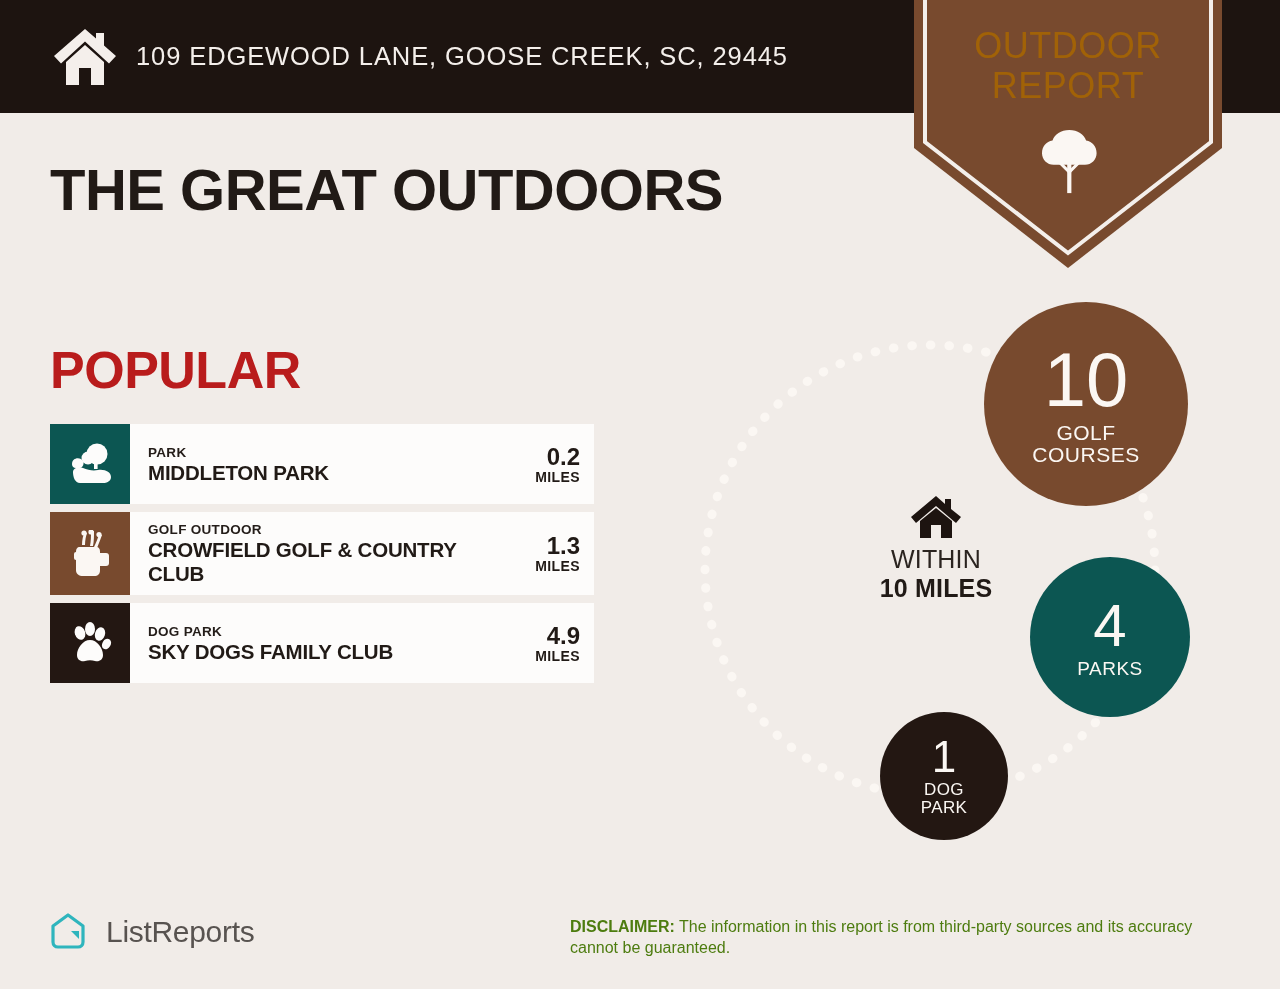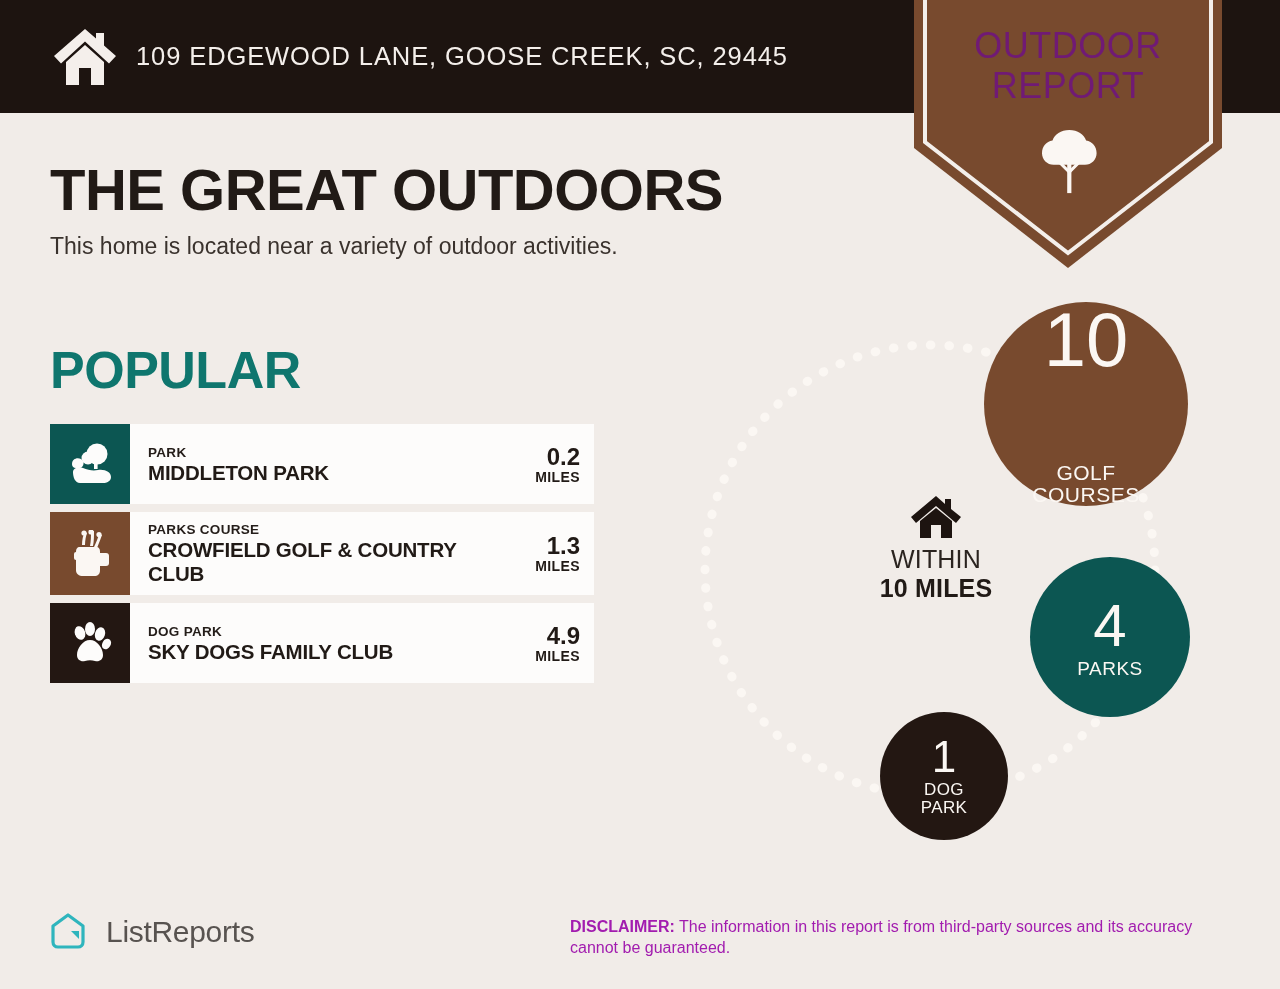--- a/index.html
+++ b/index.html
@@ -25,40 +25,40 @@
     letter-spacing: 0.9px;
     font-weight: 400;
     white-space: nowrap;
   }
 
   
   .badge { position: absolute; left: 914px; top: 0; width: 308px; height: 270px; }
   .badge svg { display: block; }
   .badge-text {
     position: absolute; left: 0; top: 26px; width: 308px;
-    text-align: center; color: #701a75;
+    text-align: center; color: #a16207;
     font-size: 36px; line-height: 40px; letter-spacing: 0.5px;
   }
   .badge-text .l2 { font-weight: normal; }
 
   
   .headline {
     position: absolute; left: 50px; top: 157px;
     font-size: 58px; font-weight: bold; color: #211a16;
     letter-spacing: -0.5px; line-height: 66px;
   }
   .subhead {
     position: absolute; left: 50px; top: 233px;
     font-size: 23px; color: #3a322d; font-weight: 400;
   }
 
   
   .popular-title {
     position: absolute; left: 50px; top: 340px;
-    font-size: 52px; font-weight: bold; color: #0f766e; letter-spacing: -0.5px;
+    font-size: 52px; font-weight: bold; color: #b91c1c; letter-spacing: -0.5px;
   }
   .poi-list { position: absolute; left: 50px; top: 424px; width: 544px; }
   .poi-row {
     display: flex; align-items: stretch; background: #fdfcfb;
     margin-bottom: 8px; min-height: 80px;
   }
   .poi-icon-box {
     width: 80px; min-width: 80px;
     display: flex; align-items: center; justify-content: center;
   }
@@ -84,21 +84,21 @@
   .diagram { position: absolute; left: 640px; top: 280px; width: 600px; height: 580px; }
   .dots-svg { position: absolute; left: 0; top: 0; }
   .stat-circle {
     position: absolute; border-radius: 50%;
     display: flex; flex-direction: column; align-items: center; justify-content: center;
     text-align: center; color: #fbf7f3;
   }
   .stat-num { font-weight: 400; line-height: 1; }
   .stat-label { font-weight: 400; line-height: 1.05; }
 
-  #circle-golf { left: 344px; top: 22px; width: 204px; height: 204px; background: #784a2e; justify-content: space-between; }
+  #circle-golf { left: 344px; top: 22px; width: 204px; height: 204px; background: #784a2e; }
   #circle-golf .stat-num { font-size: 76px; margin-bottom: 4px; }
   #circle-golf .stat-label { font-size: 21px; letter-spacing: 0.5px; }
 
   #circle-parks { left: 390px; top: 277px; width: 160px; height: 160px; background: #0c5652; }
   #circle-parks .stat-num { font-size: 60px; margin-bottom: 3px; }
   #circle-parks .stat-label { font-size: 19px; letter-spacing: 0.5px; }
 
   #circle-dog { left: 240px; top: 432px; width: 128px; height: 128px; background: #231712; }
   #circle-dog .stat-num { font-size: 44px; margin-bottom: 2px; }
   #circle-dog .stat-label { font-size: 17px; letter-spacing: 0.4px; }
@@ -111,21 +111,21 @@
   .center-miles { font-size: 25px; color: #211a16; font-weight: bold; line-height: 29px; letter-spacing: 0.2px; }
 
   
   .footer-logo { position: absolute; left: 50px; top: 912px; display: flex; align-items: center; }
   .footer-logo svg { display: block; }
   .footer-logo-text {
     margin-left: 20px; font-size: 30px; color: #585350; letter-spacing: -0.3px;
   }
   .disclaimer {
     position: absolute; left: 570px; top: 916px; width: 660px;
-    font-size: 16px; line-height: 21px; color: #a21caf;
+    font-size: 16px; line-height: 21px; color: #4d7c0f;
   }
   .disclaimer b { font-weight: bold; }
 </style>
 </head>
 <body>
 
 <div class="page">
 
   <div class="header-bar">
     <svg class="header-home-icon" viewBox="0 0 66 60">
@@ -145,21 +145,20 @@
         <path d="M26 44 L16 34 L18 32 L27 41 Z M26 44 L36 34 L34 32 L25 41 Z" fill="#fbf7f3"></path>
       </g>
     </svg>
     <div class="badge-text">
       <div class="l1">OUTDOOR</div>
       <div class="l2">REPORT</div>
     </div>
   </div>
 
   <div class="headline">THE GREAT OUTDOORS</div>
-  <div class="subhead">This home is located near a variety of outdoor activities.</div>
 
   <div class="popular-title">POPULAR</div>
 
   <div class="poi-list">
 
     <div class="poi-row">
       <div class="poi-icon-box" style="background:#0c5652">
         <svg width="46" height="44" viewBox="0 0 46 44">
           <circle cx="30" cy="12" r="10.5" fill="#fdfcfb"></circle>
           <circle cx="21" cy="16" r="6.5" fill="#fdfcfb"></circle>
@@ -189,21 +188,21 @@
           <circle cx="15" cy="3" r="2.6" fill="#fbf7f3"></circle>
           <circle cx="22" cy="2" r="2.6" fill="#fbf7f3"></circle>
           <circle cx="30" cy="4.5" r="2.6" fill="#fbf7f3"></circle>
           <path d="M11 17 C8 17 7 19 7 22 L7 40 C7 44 10 46 14 46 L25 46 C29 46 31 44 31 40 L31 22 C31 19 30 17 27 17 Z" fill="#fbf7f3"></path>
           <path d="M31 23 L37 23 C39 23 40 24 40 26 L40 33 C40 35 39 36 37 36 L31 36 Z" fill="#fbf7f3"></path>
           <rect x="5" y="22" width="4" height="8" rx="2" fill="#fbf7f3"></rect>
         </svg>
       </div>
       <div class="poi-body">
         <div class="poi-text">
-          <div class="poi-cat">PARKS COURSE</div>
+          <div class="poi-cat">GOLF OUTDOOR</div>
           <div class="poi-name">CROWFIELD GOLF &amp; COUNTRY CLUB</div>
         </div>
         <div class="poi-dist">
           <div class="poi-dist-num">1.3</div>
           <div class="poi-dist-unit">MILES</div>
         </div>
       </div>
     </div>
 
     <div class="poi-row">

